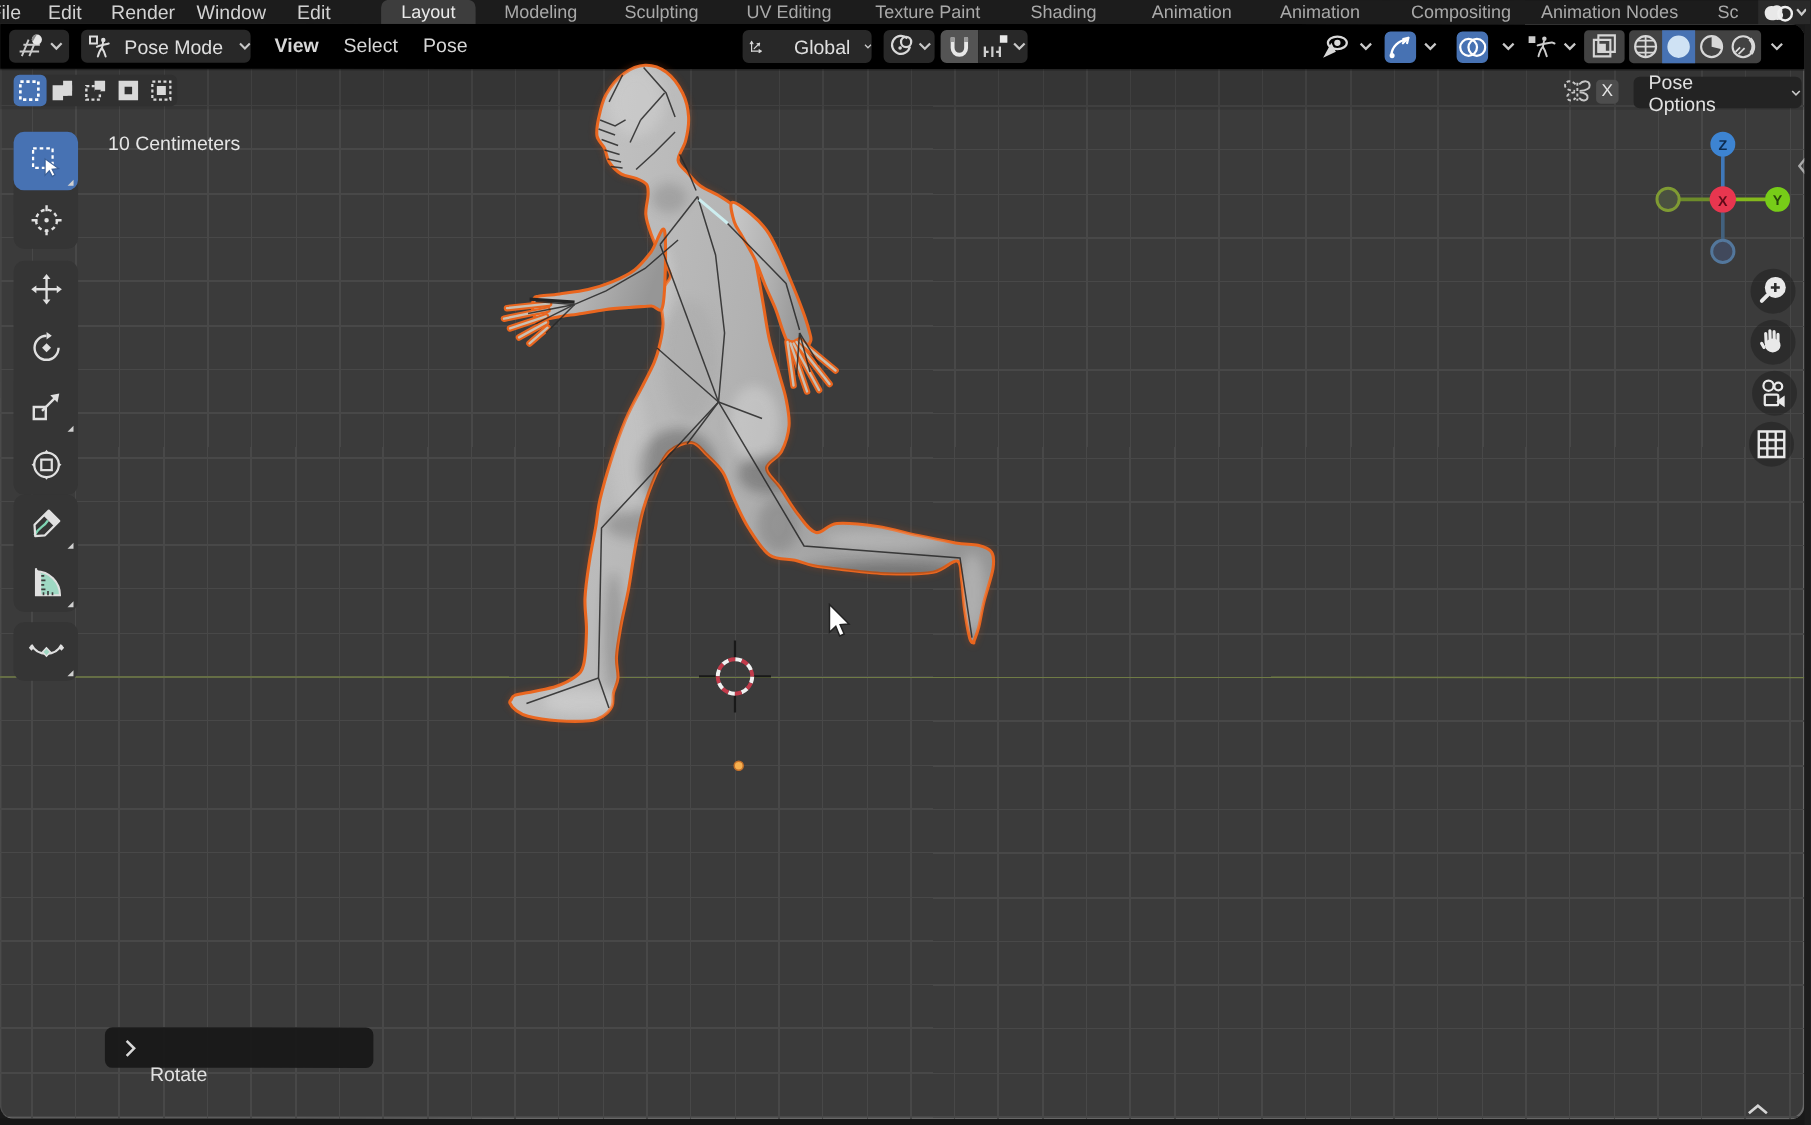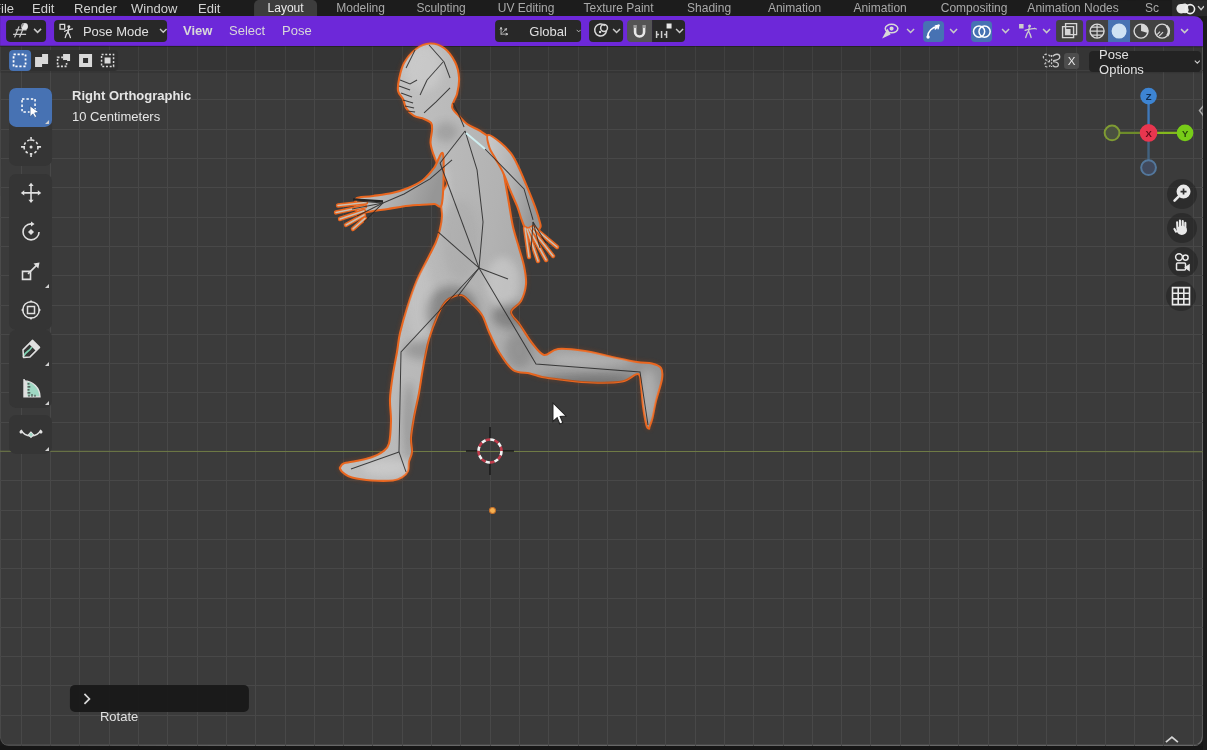--- a/index.html
+++ b/index.html
@@ -12,21 +12,21 @@
   .wtab  { position:absolute; top:0px; height:16px; line-height:17px; font-size:12px;
            color:rgba(171,171,171,0.99); white-space:nowrap; text-align:center; }
   .wtab.active { background:#3d3d3d; color:rgba(237,237,237,0.99); border-radius:5px 5px 0 0; }
   
   #viewport { position:absolute; left:0; top:16px; width:1203px; height:730px;
     background:#3b3b3b; border-radius:0 9px 9px 9px; overflow:hidden;
     box-shadow: inset -1px -1px 0 rgba(150,150,150,0.5), inset 1px 0 0 rgba(150,150,150,0.18); }
   #grid { position:absolute; left:0; top:30px; width:1203px; height:700px; }
   #groundline { position:absolute; left:0; top:434.7px; width:1203px; height:1.6px; background:#6f7b45; }
   
-  #vheader { position:absolute; left:0; top:0; width:1203px; height:30px; background:#6d28d9; box-shadow:0 1px 0 rgba(15,15,15,0.45); }
+  #vheader { position:absolute; left:0; top:0; width:1203px; height:30px; background:#000000; box-shadow:0 1px 0 rgba(15,15,15,0.45); }
   .hbtn { position:absolute; top:4px; height:22px; background:#282828; border-radius:4px;
           display:flex; align-items:center; color:rgba(226,226,226,0.99); font-size:13px; white-space:nowrap; }
   .hmenu { position:absolute; top:0; height:30px; line-height:30px; font-size:13px; color:rgba(218,218,218,0.99); }
   .blue { background:#4772b3 !important; }
   
   .tgroup { position:absolute; left:9px; width:43px; background:#353535; border-radius:7px; }
   .tbtn { width:43px; height:39px; display:flex; align-items:center; justify-content:center; position:relative; }
   .tbtn.active { background:#4772b3; border-radius:7px; }
   .corner:after { content:""; position:absolute; right:3px; bottom:3px;
       border-left:4px solid transparent; border-bottom:4px solid #d0d0d0; width:0; height:0; }
@@ -345,21 +345,20 @@
     </svg>
     <div class="posebar" style="position:absolute;left:1064px;top:37px;width:15px;height:16px;background:#4d4d4d;border-radius:3px;color:rgba(232,232,232,0.99);font-size:11.5px;text-align:center;line-height:16px;">X</div>
     <div class="posebar" style="position:absolute;left:1089px;top:35px;width:112px;height:21px;background:#232323;border-radius:4px;color:rgba(228,228,228,0.99);font-size:13px;display:flex;align-items:center;gap:32px;">
       <span style="margin-left:10px;">Pose Options</span>
       <svg width="9" height="6" viewBox="0 0 9 6" style="margin-left:7px;">
           <path d="M1 1l3.5 3.5L8 1" stroke="#c9c9c9" stroke-width="1.5" fill="none"></path>
         </svg>
     </div>
 
     <div id="overlaytext">
-      <div class="b">Right Orthographic</div>
       <div>10 Centimeters</div>
     </div>
 
     <div class="tgroup" style="top:72px;">
       <div class="tbtn active corner">
         <svg width="22" height="22" viewBox="0 0 22 22">
           <rect x="2" y="2" width="13" height="13" fill="none" stroke="#ffffff" stroke-width="1.5" stroke-dasharray="2.4 2"></rect>
           <path d="M10 9 L10 20 L12.8 17 L14.8 20.8 L16.6 19.6 L14.7 16 L19 15.5 Z" fill="#ffffff" stroke="#3a5f96" stroke-width="0.8"></path>
         </svg>
       </div>

